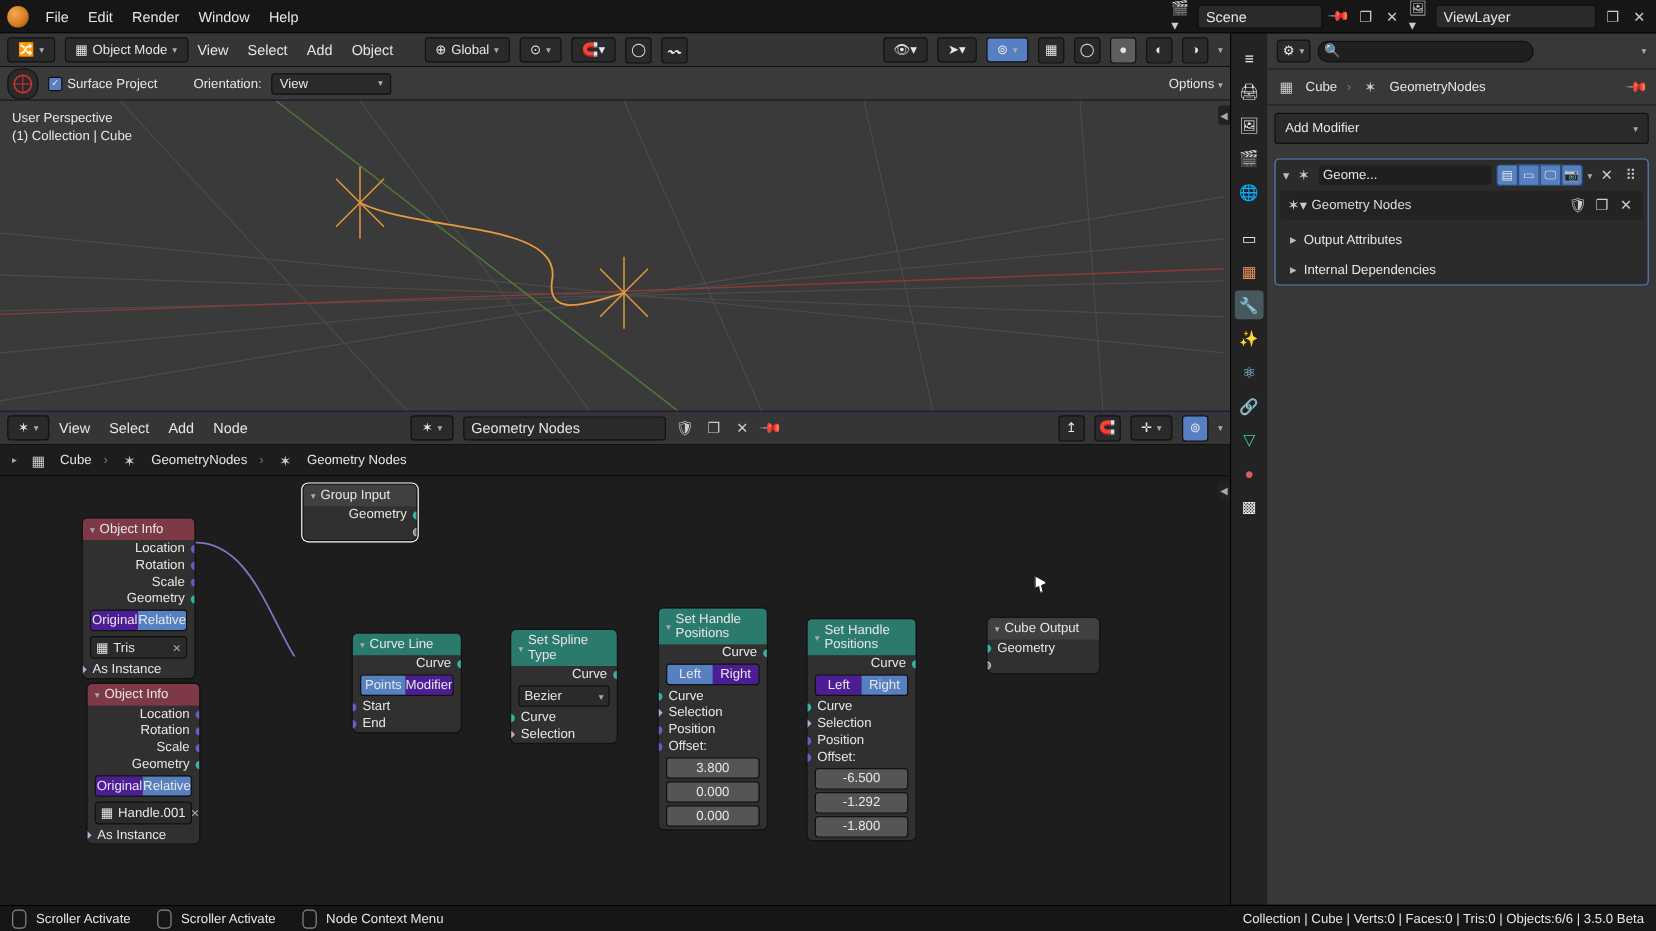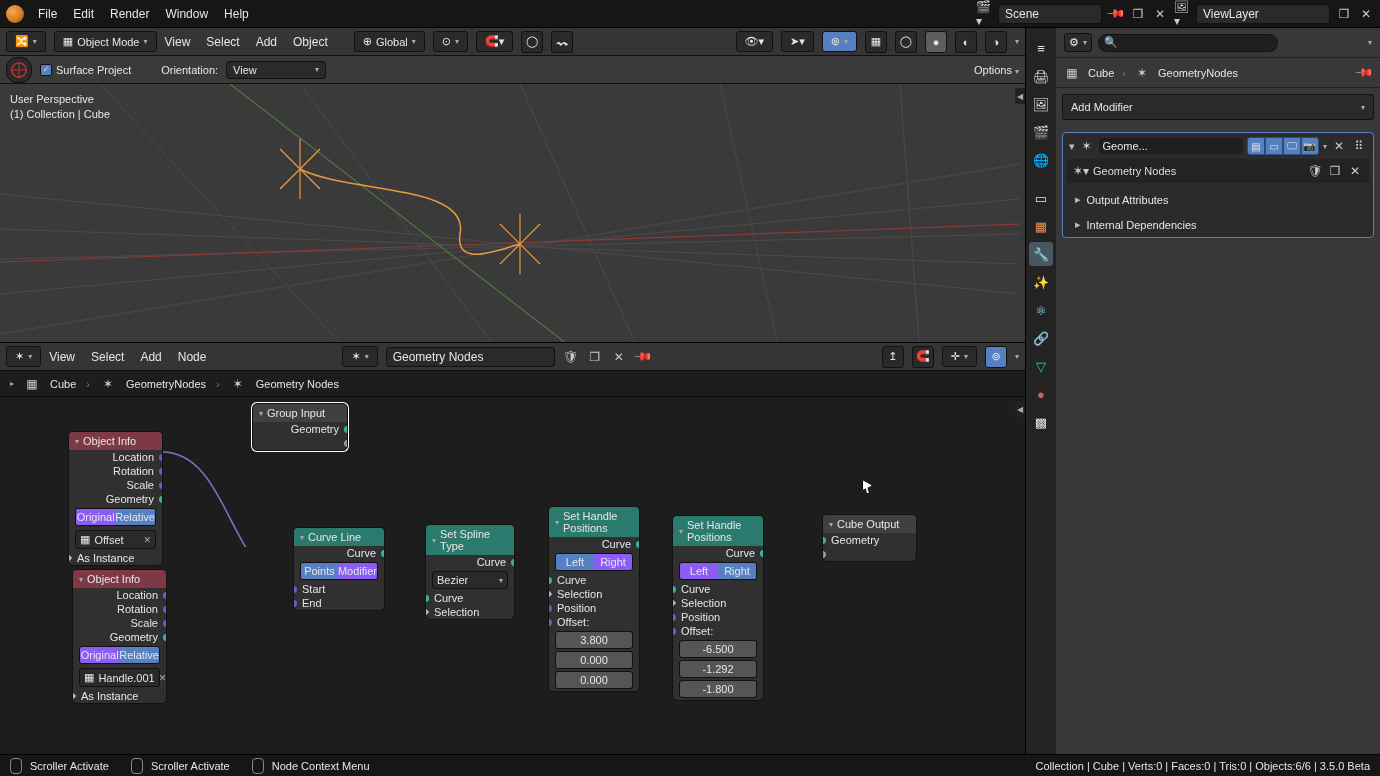--- a/index.html
+++ b/index.html
@@ -71,21 +71,21 @@
 .node-header.gray{background:#404040}
 .node-row{padding:2px 8px;display:flex;justify-content:space-between;align-items:center;height:14px;position:relative}
 .node-row .rdot{width:7px;height:7px;border-radius:50%;background:#bdbdbd;position:absolute}
 .node-row .rdot.l{left:-4px}
 .node-row .rdot.r{right:-4px}
 .rdot.geo{background:#32b5a5}
 .rdot.vec{background:#6a5acd}
 .rdot.obj{background:#e8915b}
 .rdot.diam{background:#c7a3d8;border-radius:0;transform:rotate(45deg);width:6px;height:6px}
 .pill-group{display:flex;width:100%;border-radius:3px;overflow:hidden;border:1px solid #111}
-.pill-group span{flex:1;text-align:center;padding:2px 0;background:#8b5cf6}
+.pill-group span{flex:1;text-align:center;padding:2px 0;background:#4c1d95}
 .pill-group span.on{background:var(--accent-blue)}
 .val-field{background:#555;border-radius:3px;padding:2px 6px;text-align:center;margin:2px 6px;border:1px solid #111}
 .mini-field{display:flex;align-items:center;background:#2a2a2a;border-radius:3px;padding:2px 4px;gap:4px;margin:2px 6px;border:1px solid #111;position:relative}
 .mini-x{color:#aaa;font-size:9px}
 
 
 .prop-tabs{width:30px;background:var(--bg-panel);display:flex;flex-direction:column;align-items:center;padding-top:8px;gap:4px}
 .prop-tabs .t{width:24px;height:24px;display:flex;align-items:center;justify-content:center;border-radius:3px;font-size:13px}
 .prop-tabs .t.active{background:#47585e}
 .prop-panel{flex:1;background:#383838;display:flex;flex-direction:column}
@@ -340,21 +340,21 @@
               </div>
             <div style="padding:2px 6px">
                 <div class="pill-group">
                   <span>Original</span>
                   <span class="on">Relative</span>
                 </div>
               </div>
             <div class="mini-field">
                 <span class="rdot l obj" style="position:absolute;left:-8px"></span>
                 <span>▦</span>
-                <span style="flex:1">Offset</span>
+                <span style="flex:1">Tris</span>
                 <span class="mini-x">✕</span>
               </div>
             <div class="node-row">
                 <span class="rdot l diam"></span>
                 <span>As Instance</span>
               </div>
           </div>
 
           <div class="node" style="left:72px;top:172px;width:95px">
             <div class="node-header red">

